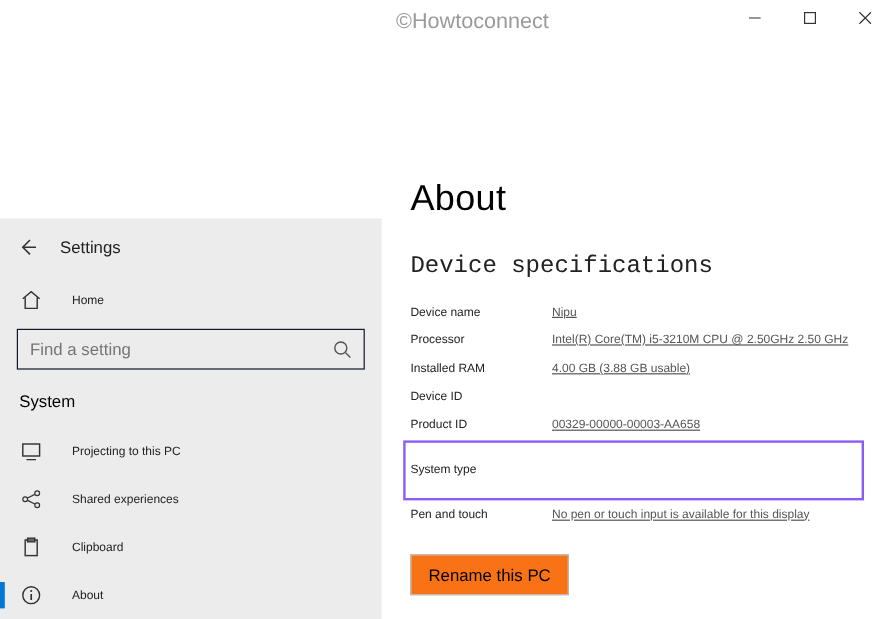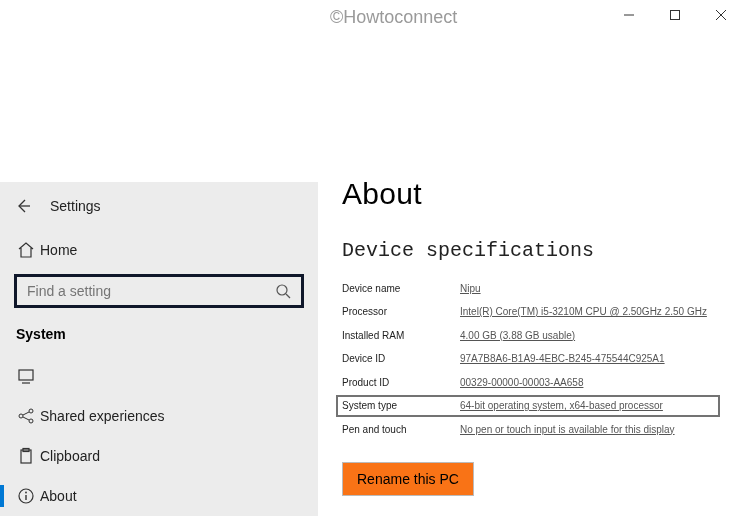--- a/index.html
+++ b/index.html
@@ -5,35 +5,35 @@
   * { box-sizing: border-box; margin: 0; padding: 0; font-family: "Segoe UI", Arial, sans-serif; }
   body { width: 744px; height: 516px; overflow: hidden; background: #fff; position: relative; }
   .titlebar { height: 30px; display:flex; align-items:center; justify-content:flex-end; }
   .winbtn { width:46px; height:30px; display:flex; align-items:center; justify-content:center; color:#333; font-size:12px; }
   .watermark { position:absolute; top:7px; left:330px; color:#9a9a9a; font-size:18px; pointer-events:none; }
   .main { display:flex; height:486px;align-items:flex-end; }
   .sidebar { width:318px; background:#ececec; position:relative; padding-top:0; }
   .backrow { display:flex; align-items:center; height:48px; padding-left:14px; gap:16px; }
   .backrow .backicon { width:20px; text-align:center; }
   .apptitle { font-size:14px; color:#222; }
-  .homeitem, .navitem { display:flex; align-items:center; height:40px; padding-left:16px; gap:4px; font-size:14px; color:#222; }
+  .homeitem, .navitem { display:flex; align-items:center; height:40px; padding-left:16px; gap:24px; font-size:10px; color:#222; }
   .navicon { width:20px; text-align:center; display:flex; align-items:center; justify-content:center; }
   .searchwrap { margin:4px 14px 10px 14px; }
-  .searchbox { display:flex; align-items:center; border:3px solid #0f172a; height:34px; padding:0 10px; background:#ececec; }
+  .searchbox { display:flex; align-items:center; border:1px solid #0f172a; height:34px; padding:0 10px; background:#ececec; }
   .searchbox input { border:none; background:transparent; outline:none; flex:1; font-size:14px; color:#555; }
-  .section-label { font-weight:700; font-size:14px; padding:8px 16px 14px 16px; }
+  .section-label { font-weight:400; font-size:14px; padding:8px 16px 14px 16px; }
   .navitem.active::before { content:""; position:absolute; left:0; width:4px; height:22px; background:#0078d4; }
   .navitem.active { position:relative; }
   .content { flex:1; padding:6px 30px 20px 24px; overflow:hidden; }
   h1 { font-weight:400; font-size:30px; margin:10px 0 28px 0; letter-spacing:0.3px; }
   h2 { font-weight:350; font-size:20px; margin-bottom:20px; color:#222;font-family:Liberation Mono, monospace; }
   .specrow { display:flex; font-size:10px; color:#222; margin-bottom:10px; line-height:1.35; }
   .speclabel { width:118px; flex-shrink:0; }
   .specvalue { color:#555; flex:1;text-decoration:underline; }
-  .highlight { border:2px solid #737373; margin:-4px -6px 6px -6px; padding:2px 4px; }
+  .highlight { border:2px solid #8b5cf6; margin:-4px -6px 6px -6px; padding:16px 4px; }
   .renamebtn { margin-top:16px; background:#f97316; border:1px solid #bbb; padding:8px 14px; font-size:14px; display:inline-block; }
   svg { display:block; }
 </style>
 </head>
 <body>
 
 <div class="watermark">©Howtoconnect</div>
 
 <div class="titlebar">
   <div class="winbtn">
@@ -89,20 +89,21 @@
 
     <div class="section-label">System</div>
 
     <div class="navitem">
       <span class="navicon">
           <svg width="18" height="18" viewBox="0 0 18 18">
             <rect x="2" y="3" width="14" height="10" fill="none" stroke="#333" stroke-width="1.2"></rect>
             <line x1="5" y1="16" x2="13" y2="16" stroke="#333" stroke-width="1.2"></line>
           </svg>
         </span>
+      <span>Projecting to this PC</span>
     </div>
 
     <div class="navitem">
       <span class="navicon">
           <svg width="18" height="18" viewBox="0 0 18 18">
             <circle cx="4" cy="9" r="2" fill="none" stroke="#333"></circle>
             <circle cx="14" cy="4" r="2" fill="none" stroke="#333"></circle>
             <circle cx="14" cy="14" r="2" fill="none" stroke="#333"></circle>
             <line x1="6" y1="8" x2="12" y2="5" stroke="#333"></line>
             <line x1="6" y1="10" x2="12" y2="13" stroke="#333"></line>
@@ -145,30 +146,28 @@
     <div class="specrow">
       <div class="speclabel">Processor</div>
       <div class="specvalue">Intel(R) Core(TM) i5-3210M CPU @ 2.50GHz   2.50 GHz</div>
     </div>
     <div class="specrow">
       <div class="speclabel">Installed RAM</div>
       <div class="specvalue">4.00 GB (3.88 GB usable)</div>
     </div>
     <div class="specrow">
       <div class="speclabel">Device ID</div>
-      <div class="specvalue">97A7B8A6-B1A9-4EBC-B245-475544C925A1</div>
     </div>
     <div class="specrow">
       <div class="speclabel">Product ID</div>
       <div class="specvalue">00329-00000-00003-AA658</div>
     </div>
     <div class="highlight">
       <div class="specrow" style="margin-bottom:0">
         <div class="speclabel">System type</div>
-        <div class="specvalue">64-bit operating system, x64-based processor</div>
       </div>
     </div>
     <div class="specrow">
       <div class="speclabel">Pen and touch</div>
       <div class="specvalue">No pen or touch input is available for this display</div>
     </div>
 
     <div class="renamebtn">Rename this PC</div>
   </div>
 </div>

